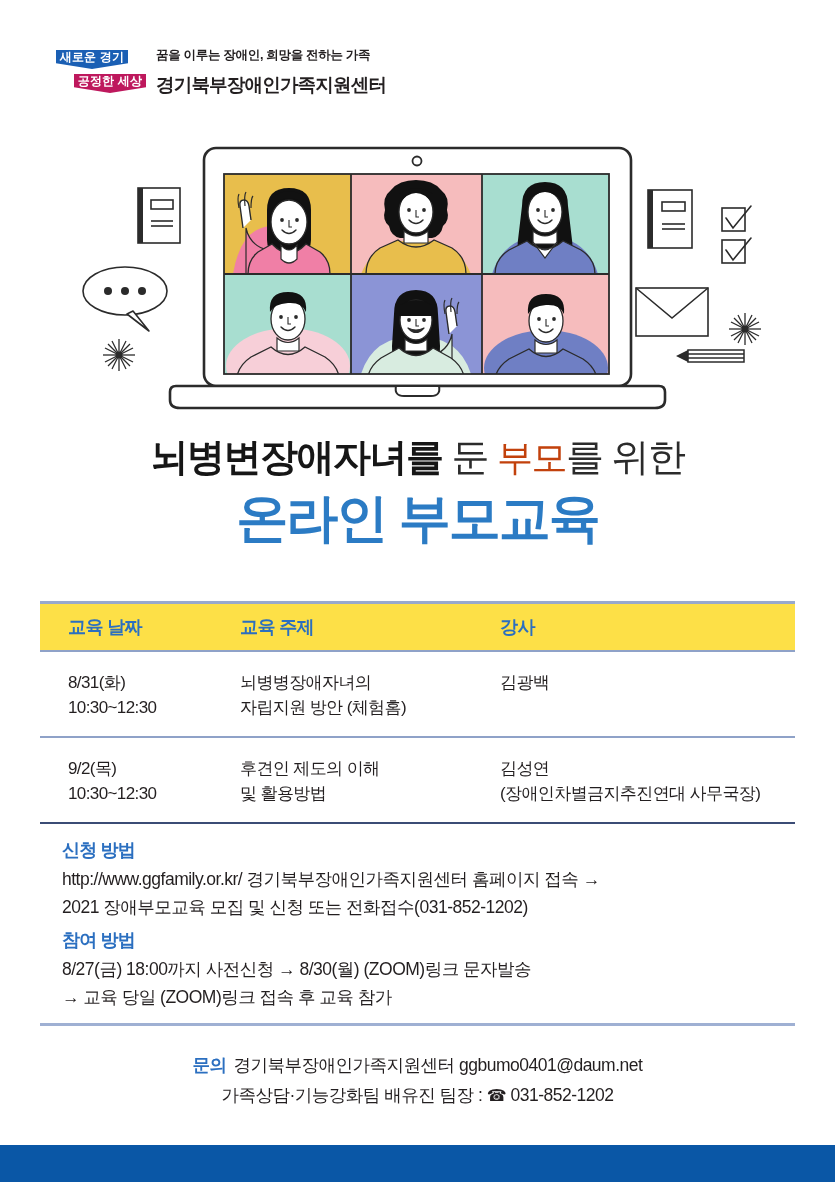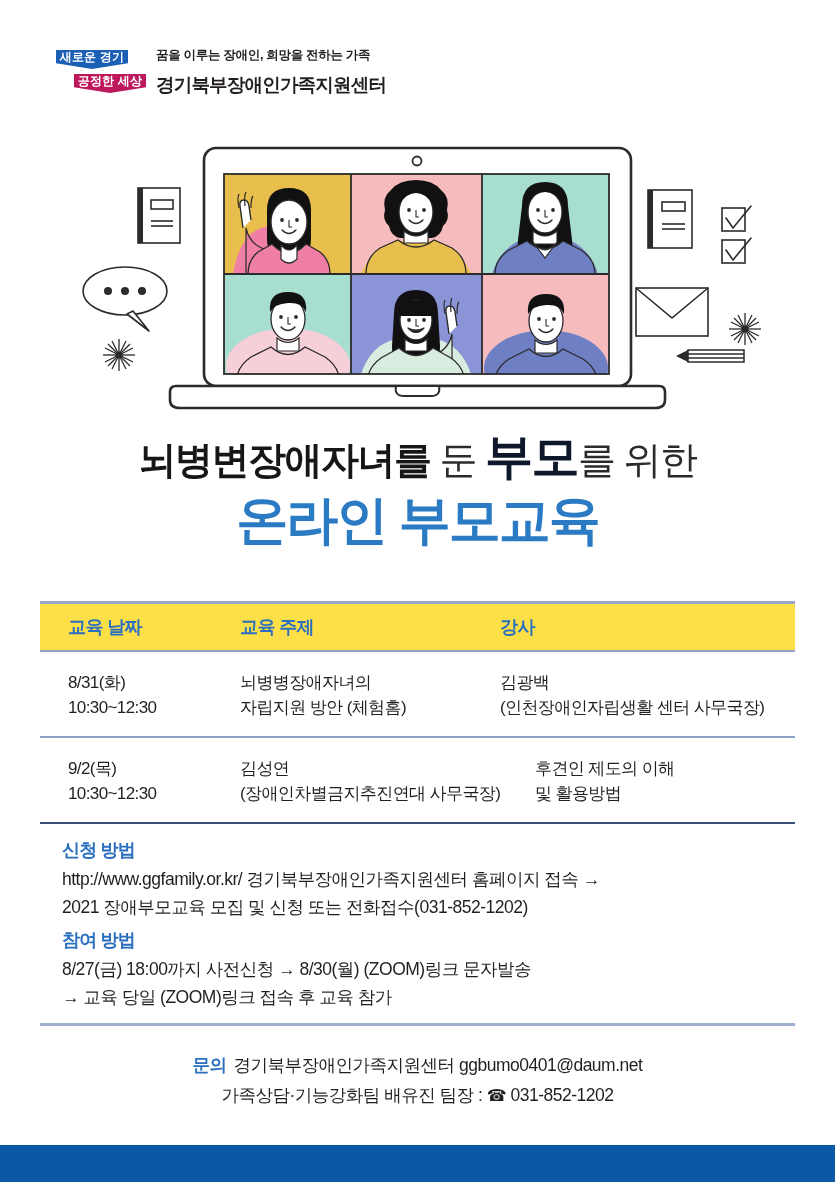--- a/index.html
+++ b/index.html
@@ -101,21 +101,21 @@
     text-align: center;
   }
   .title-line1 {
     font-size: 38px;
     line-height: 50px;
     letter-spacing: -1.5px;
     white-space: nowrap;
   }
   .t-black { font-weight: bold; color: #161616; text-align: right; }
   .t-thin  { font-weight: normal; color: #2b2b2b; }
-  .t-green { font-weight: bold; color: #0f172a; font-size: 48px; }
+  .t-green { font-weight: normal; color: #c2410c; font-size: 36px; }
 
   .title-line2 {
     font-size: 52px;
     font-weight: bold;
     color: #2b7bc4;
     letter-spacing: -2px;
     line-height: 66px;
     margin-top: 2px;
     white-space: nowrap;
   }
@@ -461,39 +461,38 @@
       <div class="td col-date">
         <span class="l2">8/31(화)</span>
         <span class="l2">10:30~12:30</span>
       </div>
       <div class="td col-topic">
         <span class="l2">뇌병병장애자녀의</span>
         <span class="l2">자립지원 방안 (체험홈)</span>
       </div>
       <div class="td col-tutor">
         <span class="l2">김광백</span>
-        <span class="l2">(인천장애인자립생활 센터 사무국장)</span>
       </div>
     </div>
 
     <div class="rule-mid"></div>
 
     <div class="trow">
       <div class="td col-date">
         <span class="l2">9/2(목)</span>
         <span class="l2">10:30~12:30</span>
       </div>
+      <div class="td col-topic">
+        <span class="l2">후견인 제도의 이해</span>
+        <span class="l2">및 활용방법</span>
+      </div>
       <div class="td col-tutor">
         <span class="l2">김성연</span>
         <span class="l2">(장애인차별금지추진연대 사무국장)</span>
       </div>
-      <div class="td col-topic">
-        <span class="l2">후견인 제도의 이해</span>
-        <span class="l2">및 활용방법</span>
-      </div>
     </div>
 
     <div class="rule-bottom"></div>
   </div>
 
   <div class="info info-apply">
     <div class="info-head">신청 방법</div>
     <div class="info-line">http://www.ggfamily.or.kr/ 경기북부장애인가족지원센터 홈페이지 접속 →</div>
     <div class="info-line">2021 장애부모교육 모집 및 신청 또는 전화접수(031-852-1202)</div>
   </div>

